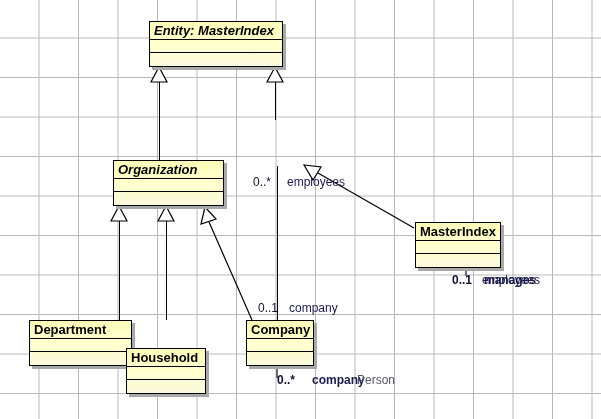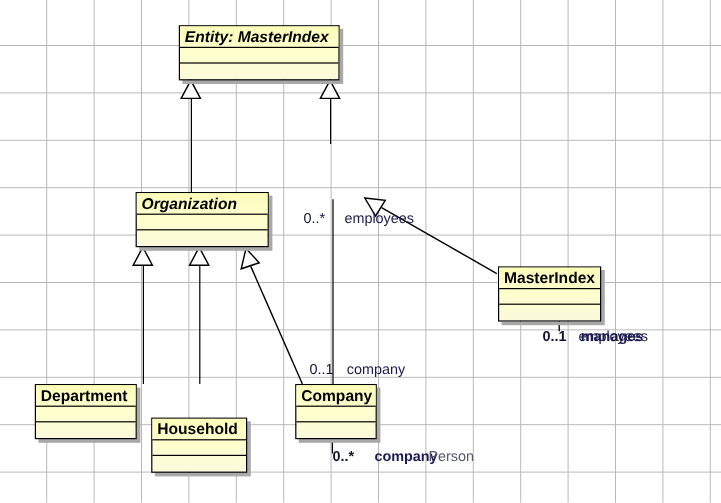--- a/index.html
+++ b/index.html
@@ -134,21 +134,21 @@
     <div class="uml-ops"></div>
   </div>
 
 
   <div class="uml-class" style="left:415px; top:222px; width:86px; height:46px;">
     <div class="uml-name">MasterIndex</div>
     <div class="uml-attrs"></div>
     <div class="uml-ops"></div>
   </div>
 
-  <div class="uml-class" style="left:29px; top:320px; width:85px; height:46px;">
+  <div class="uml-class" style="left:29px; top:320px; width:103px; height:46px;">
     <div class="uml-name">Department</div>
     <div class="uml-attrs"></div>
     <div class="uml-ops"></div>
   </div>
 
   <div class="uml-class" style="left:126px; top:320px; width:80px; height:46px;margin-top:28px;">
     <div class="uml-name">Household</div>
     <div class="uml-attrs"></div>
     <div class="uml-ops"></div>
   </div>

